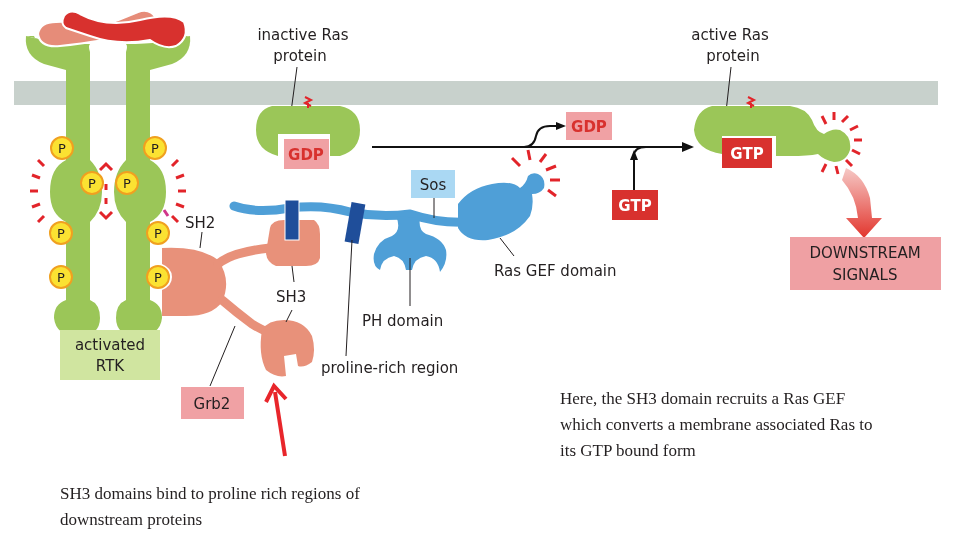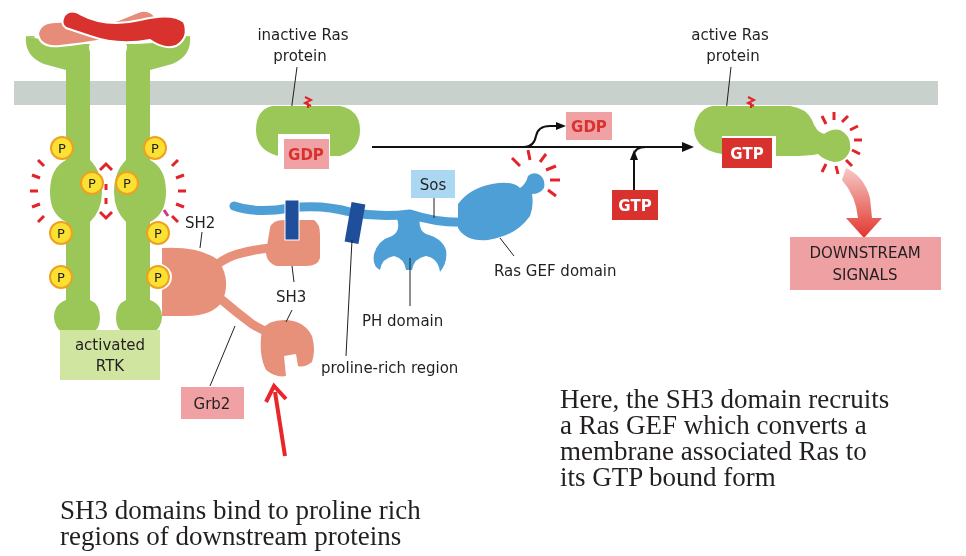--- a/index.html
+++ b/index.html
@@ -2,21 +2,21 @@
 <html><head>
 <meta charset="utf-8">
 <style>
   html, body { margin: 0; padding: 0; background: #ffffff; }
   body { width: 966px; height: 556px; position: relative; overflow: hidden; font-family: "DejaVu Sans", sans-serif; }
   svg { position: absolute; left: 0; top: 0; }
   .lbl { font-family: "DejaVu Sans", sans-serif; font-size: 15px; fill: #231f20; }
   .lbl-c { text-anchor: middle; }
   .chip { font-family: "DejaVu Sans", sans-serif; font-size: 15px; font-weight: bold; text-anchor: middle; }
   .pP { font-family: "DejaVu Sans", sans-serif; font-size: 13px; fill: #231f20; text-anchor: middle; }
-  .caption { position: absolute; font-family: "Liberation Serif", serif; font-size: 27px; line-height: 26px; color: #231f20; margin: 0; }
+  .caption { position: absolute; font-family: "Liberation Serif", serif; font-size: 17px; line-height: 26px; color: #231f20; margin: 0; }
 </style>
 </head>
 <body>
 
 <svg width="966" height="556" viewBox="0 0 966 556">
   <defs>
     <linearGradient id="dsGrad" x1="0" y1="0" x2="0" y2="1">
       <stop offset="0" stop-color="#f6c9c6"></stop>
       <stop offset="1" stop-color="#e2352d"></stop>
     </linearGradient>
@@ -198,14 +198,14 @@
     <text class="lbl lbl-c" x="865" y="258">DOWNSTREAM</text>
     <text class="lbl lbl-c" x="865" y="280">SIGNALS</text>
   </g>
 
   <g>
     <line x1="285" y1="456" x2="275" y2="392" stroke="#e8262b" stroke-width="4"></line>
     <polyline points="266,402 274,386 286,399" fill="none" stroke="#e8262b" stroke-width="4"></polyline>
   </g>
 </svg>
 
-<p class="caption" style="left:60px; top:497px; width:380px;">SH3 domains bind to proline rich regions of downstream proteins</p>
+<p class="caption" style="left:60px; top:481px; width:380px;">SH3 domains bind to proline rich regions of downstream proteins</p>
 <p class="caption" style="left:560px; top:386px; width:330px;">Here, the SH3 domain recruits a Ras GEF which converts a membrane associated Ras to its GTP bound form</p>
 
 </body></html>

